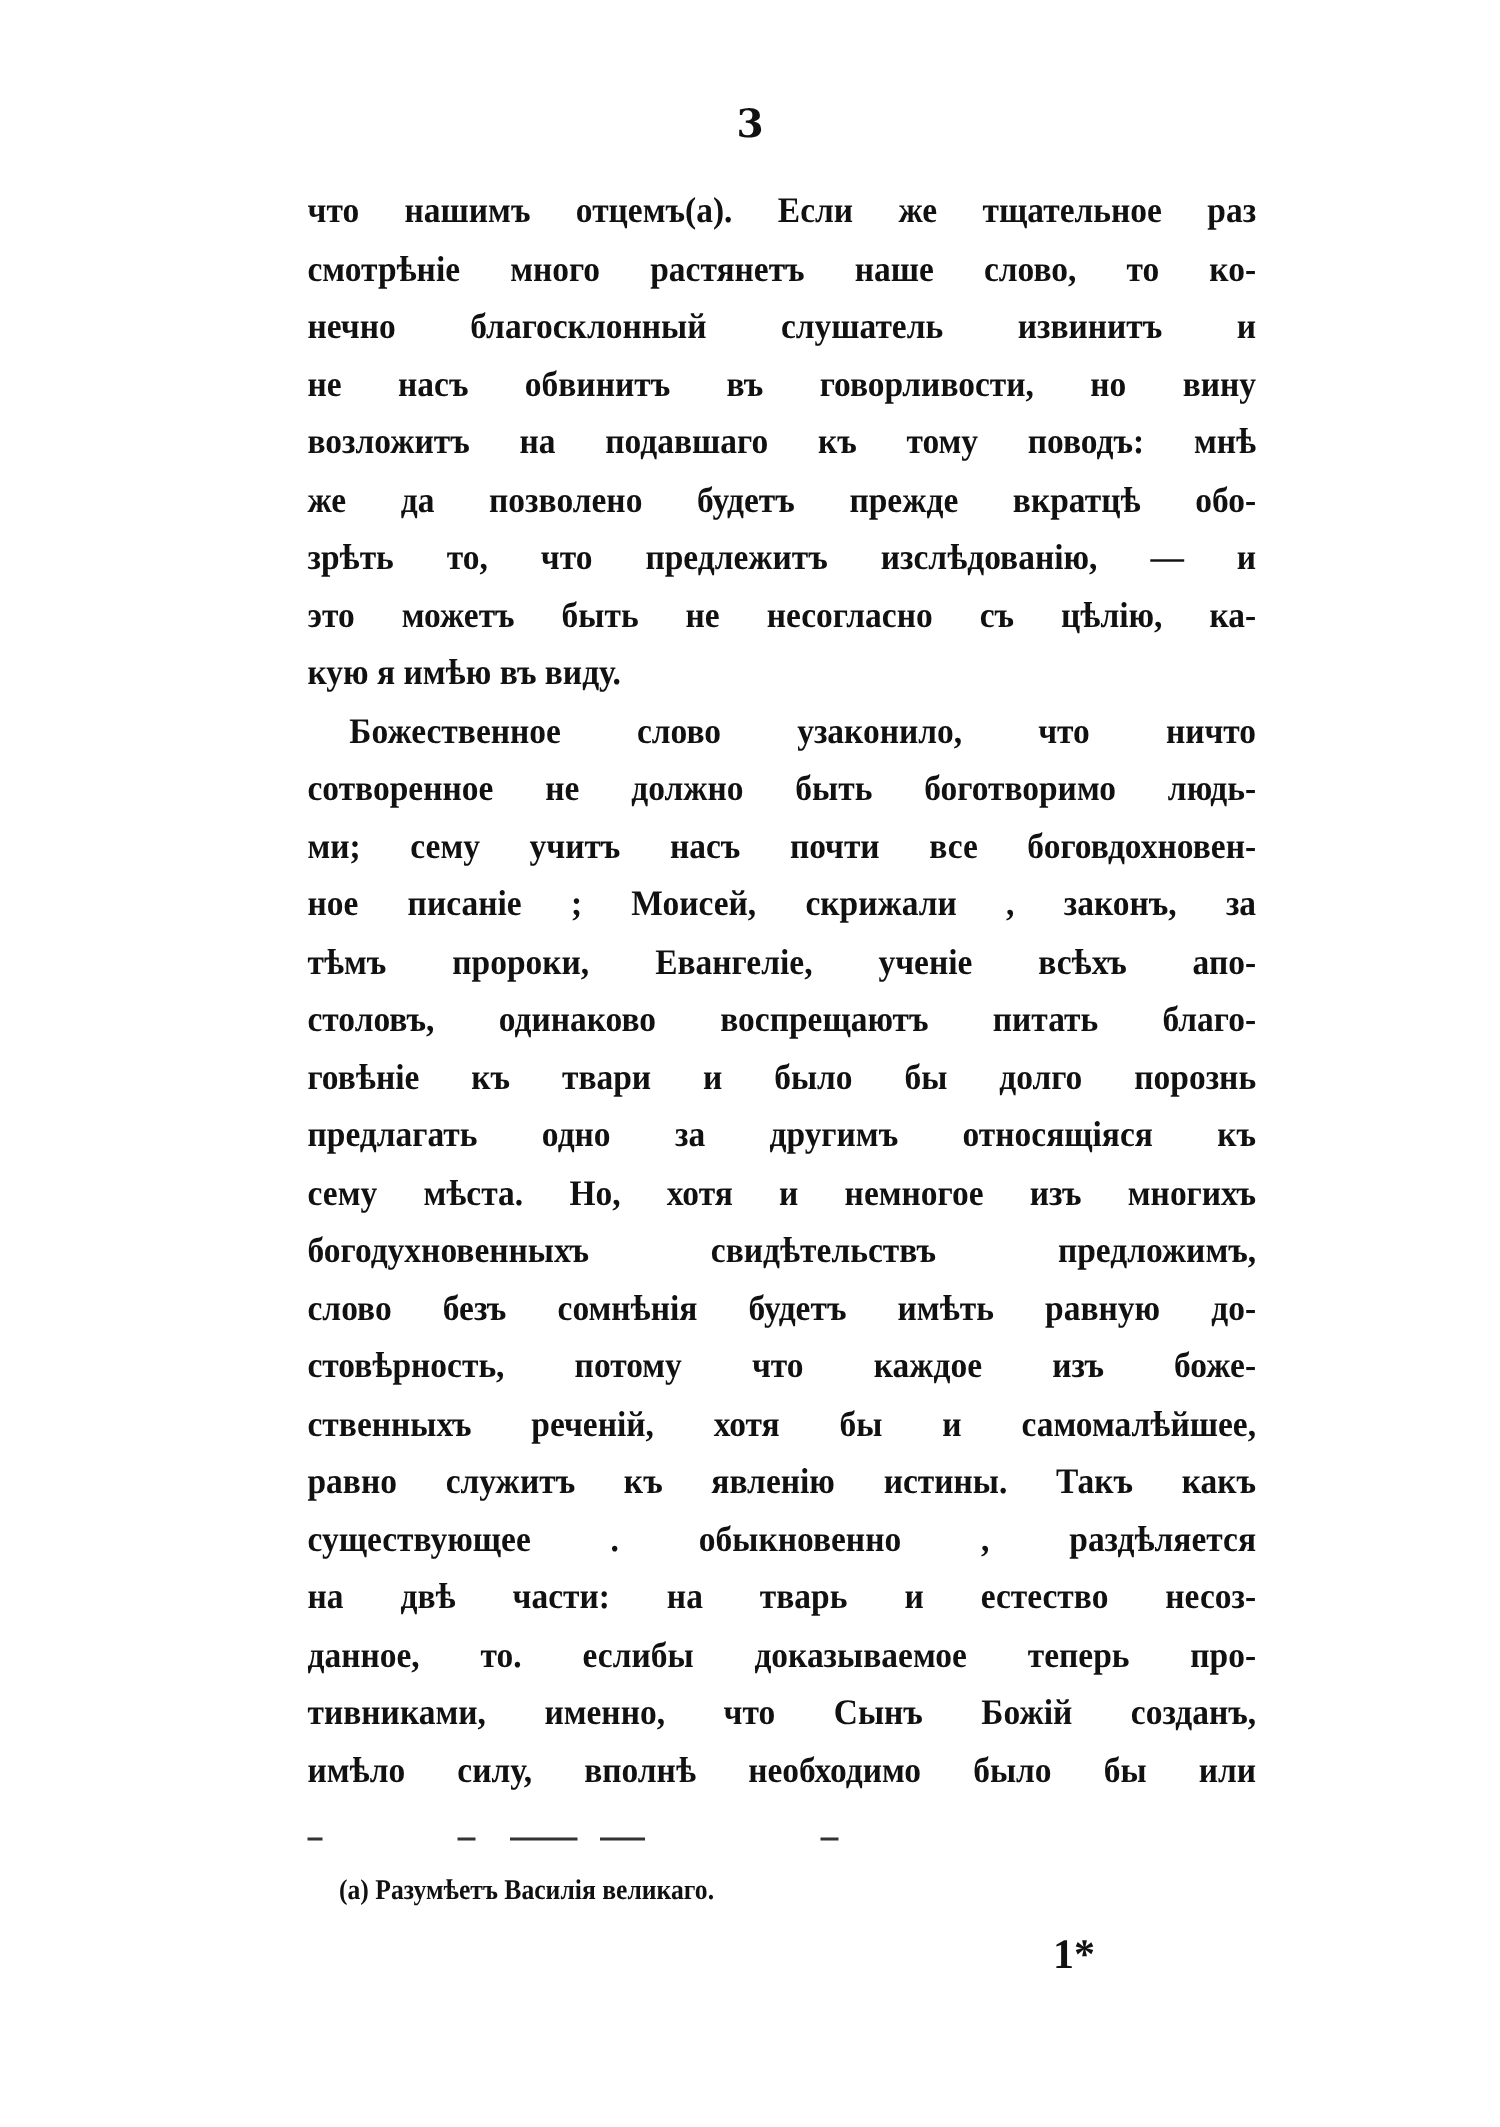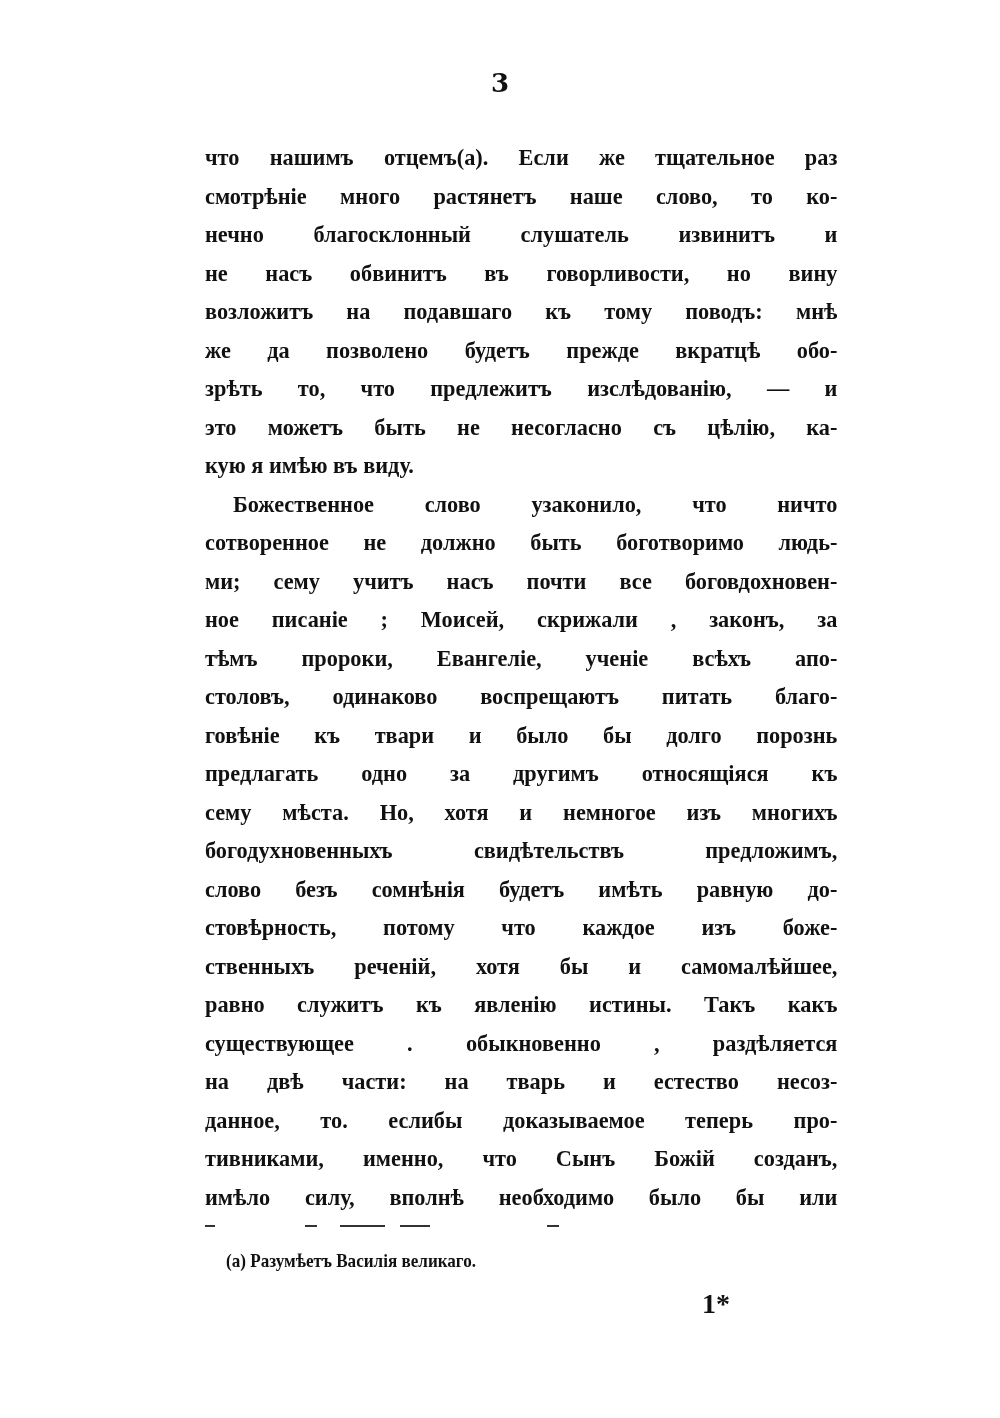--- a/index.html
+++ b/index.html
@@ -7,21 +7,21 @@
     .page {
       position: absolute; left: 0; top: 0; width: 1000px; height: 1418px;
       background: #ffffff; color: #111111;
       font-family: "DejaVu Serif", "Liberation Serif", serif;
     }
     .page-number {
       position: absolute; top: 68px; left: 0; width: 1000px; text-align: center;
       font-size: 26px; font-weight: bold; letter-spacing: 0;
     }
     .body-text {
-      position: absolute; left: 205px; top: 138px; width: 632px;
+      position: absolute; left: 205px; top: 122px; width: 632px;
     }
     .line {
       height: 38.5px; line-height: 38.5px; font-size: 24px; font-weight: bold;
       white-space: nowrap; text-align: justify; text-align-last: justify;
       font-family: "Liberation Serif", "DejaVu Serif", serif;
       transform: scaleX(0.93); transform-origin: left center; width: 680px;
     }
     .line.last { text-align-last: left; }
     .line.indent { padding-left: 30px; width: 650px; }
     .rule {

